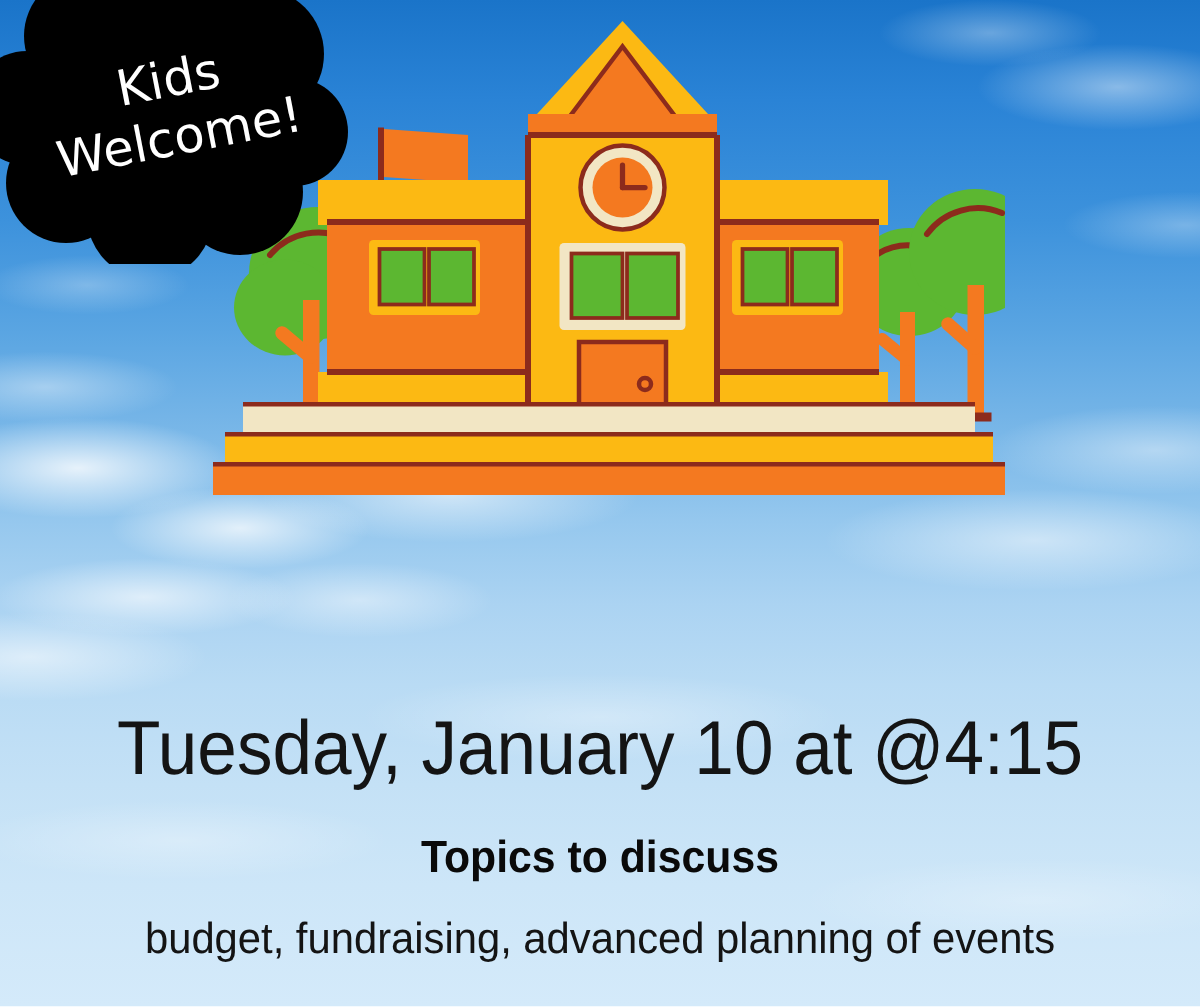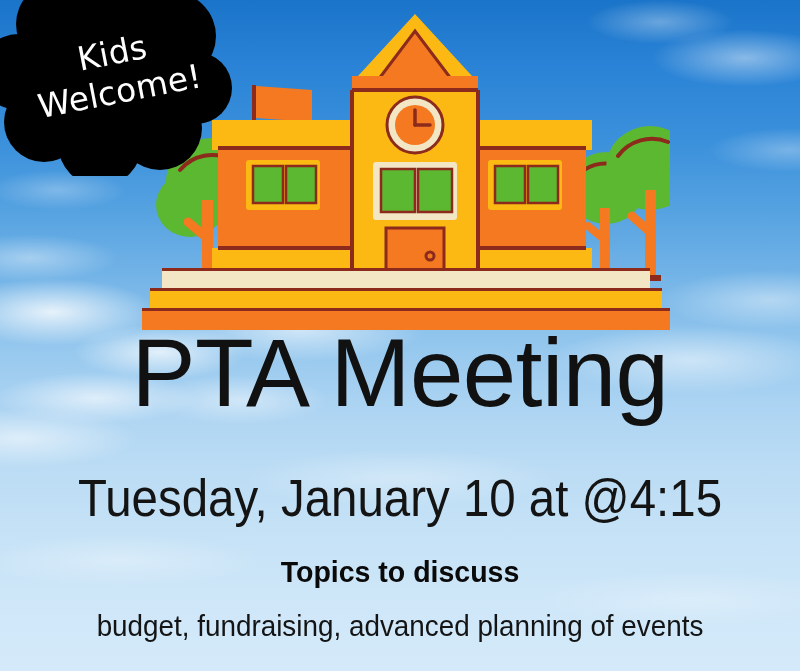--- a/index.html
+++ b/index.html
@@ -272,20 +272,19 @@
       <circle cx="44" cy="138" r="40" fill="#000000"></circle>
       <circle cx="18" cy="88" r="38" fill="#000000"></circle>
       <circle cx="108" cy="92" r="68" fill="#000000"></circle>
     </g>
   </svg>
   <div class="badge-text">
     <div>Kids</div>
     <div>Welcome!</div>
   </div>
 
-  <div class="headline">PTA Meeting</div>
 
   <div class="subhead">Tuesday, January 10 at @4:15</div>
 
   <div class="topics-title">Topics to discuss</div>
   <div class="topics-list">budget, fundraising, advanced planning of events</div>
 
 </div>
 
 </body></html>

